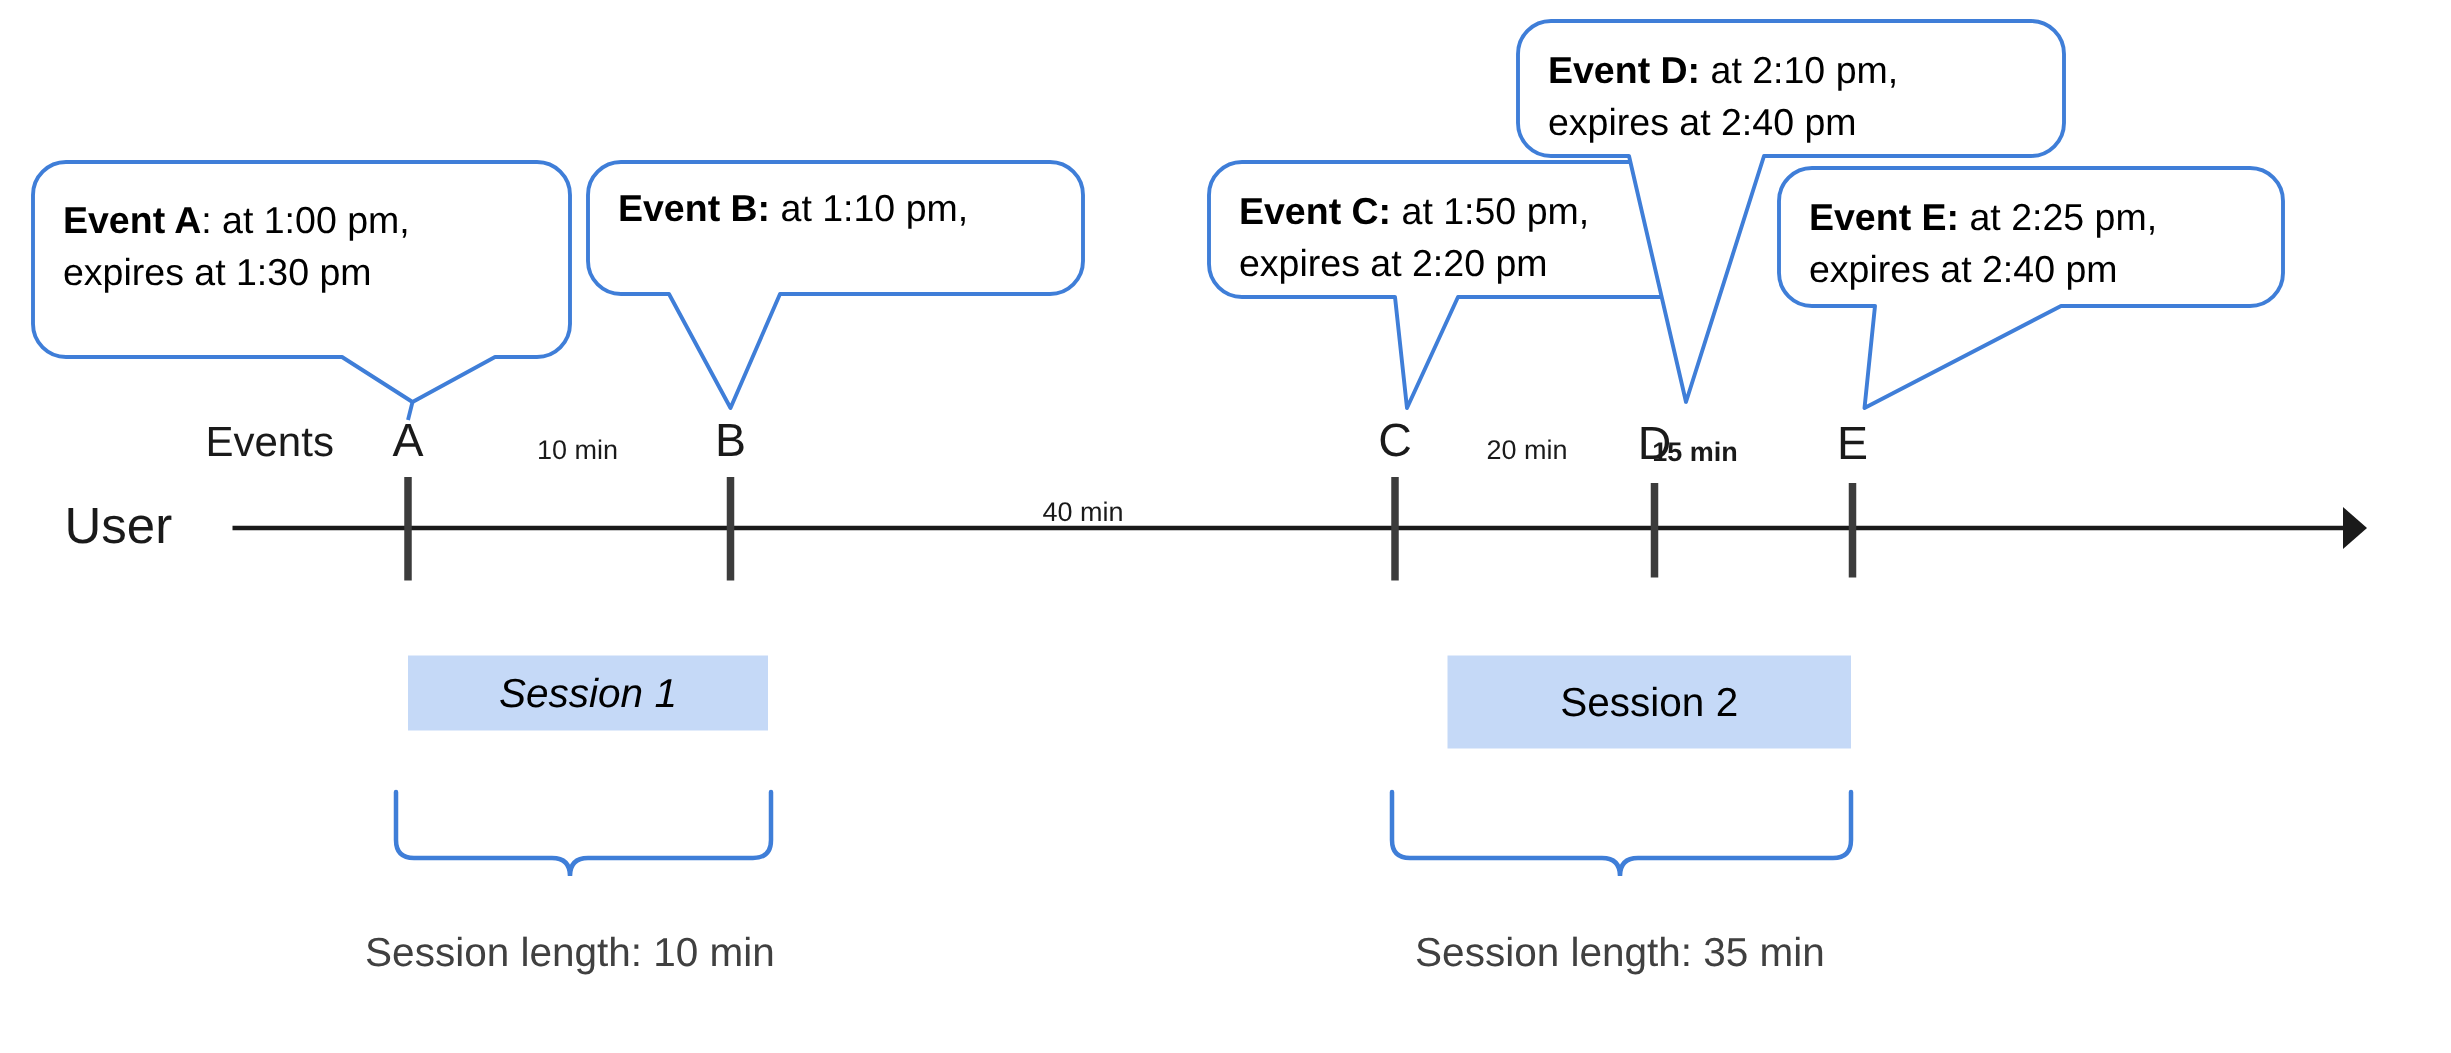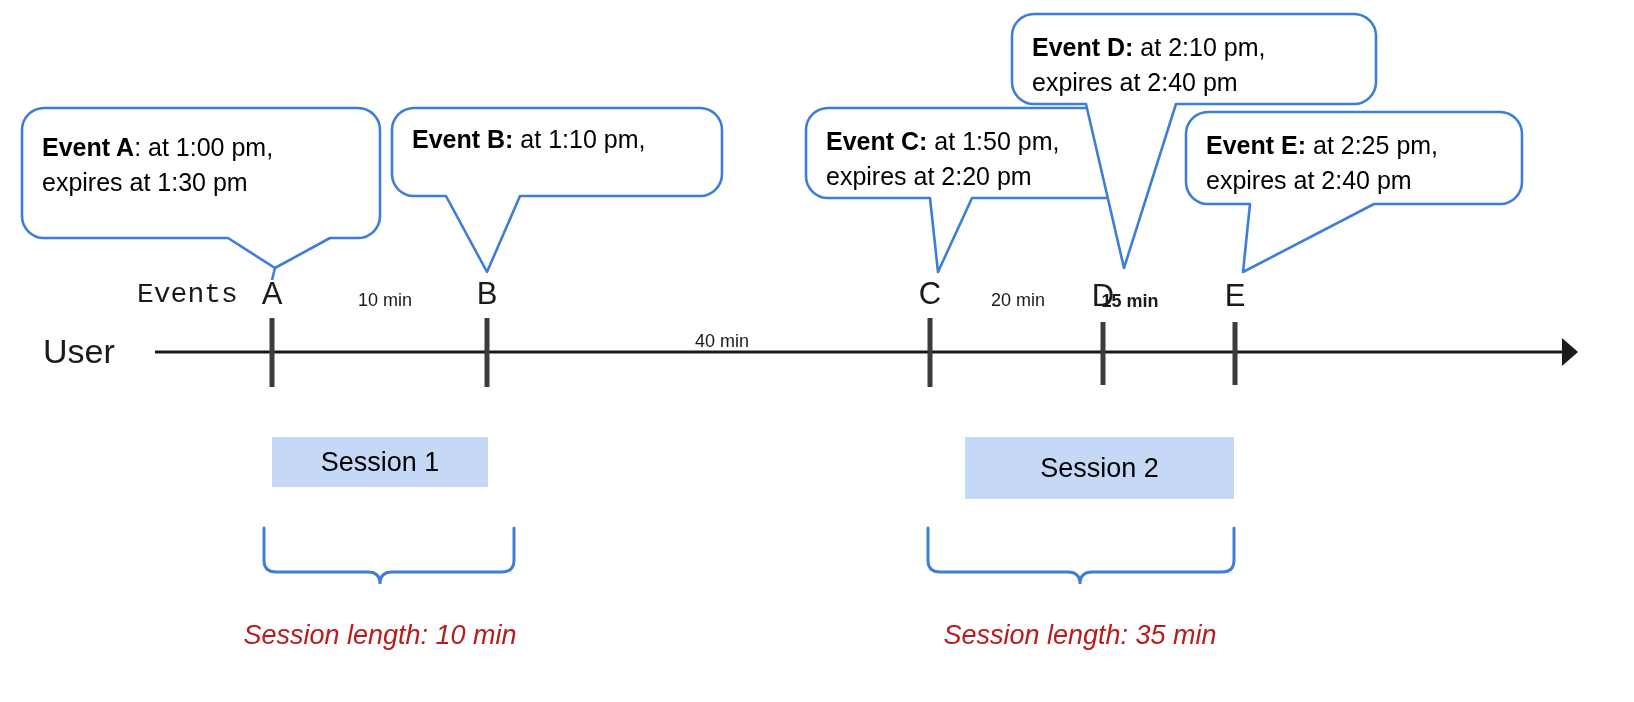--- a/index.html
+++ b/index.html
@@ -67,24 +67,23 @@
     background: #c5d9f7;
     display: flex;
     align-items: center;
     justify-content: center;
     font-size: 27px;
     color: #000000;
   }
   .session-length {
     position: absolute;
     font-size: 27px;
-    color: #b91c1c;
+    color: #404040;
     white-space: nowrap;
     text-align: center;
-    font-style: italic;
   }
 </style>
 </head>
 <body>
 
 <div id="canvas">
 
   <svg id="svg-layer" viewBox="0 0 1634 702" xmlns="http://www.w3.org/2000/svg">
 
     <path d="M 44,108 L 358,108 A 22,22 0 0 1 380,130 L 380,216 A 22,22 0 0 1 358,238
@@ -144,34 +143,34 @@
     <div>expires at 2:40 pm</div>
   </div>
 
   <div class="callout-text" style="left:1206px; top:128px;">
     <div><b>Event E:</b><span> at 2:25 pm,</span></div>
     <div>expires at 2:40 pm</div>
   </div>
 
   <div class="axis-label" style="left:43px; top:332px;">User</div>
 
-  <div class="events-label" style="left:137px; top:279px;font-family:Liberation Mono, monospace;">Events</div>
+  <div class="events-label" style="left:137px; top:279px;">Events</div>
 
   <div class="tick-letter" style="left:252px; top:276px; width:40px;">A</div>
   <div class="tick-letter" style="left:467px; top:276px; width:40px;">B</div>
   <div class="tick-letter" style="left:910px; top:276px; width:40px;">C</div>
   <div class="tick-letter" style="left:1083px; top:278px; width:40px;">D</div>
   <div class="tick-letter" style="left:1215px; top:278px; width:40px;">E</div>
 
   <div class="gap-label" style="left:330px; top:290px; width:110px;">10 min</div>
   <div class="gap-label" style="left:667px; top:290px; width:110px;margin-top:41px;">40 min</div>
   <div class="gap-label" style="left:963px; top:290px; width:110px;">20 min</div>
   <div class="gap-label" style="left:1080px; top:291px; width:100px;font-weight:bold;">15 min</div>
 
-  <div class="session-box" style="left:272px; top:437px; width:216px; height:50px;">
+  <div class="session-box" style="left:272px; top:437px; width:240px; height:50px;font-style:italic;">
     <span>Session 1</span>
   </div>
 
   <div class="session-box" style="left:965px; top:437px; width:269px; height:62px;">
     <span>Session 2</span>
   </div>
 
   <div class="session-length" style="left:190px; top:620px; width:380px;">Session length: 10 min</div>
 
   <div class="session-length" style="left:890px; top:620px; width:380px;">Session length: 35 min</div>

